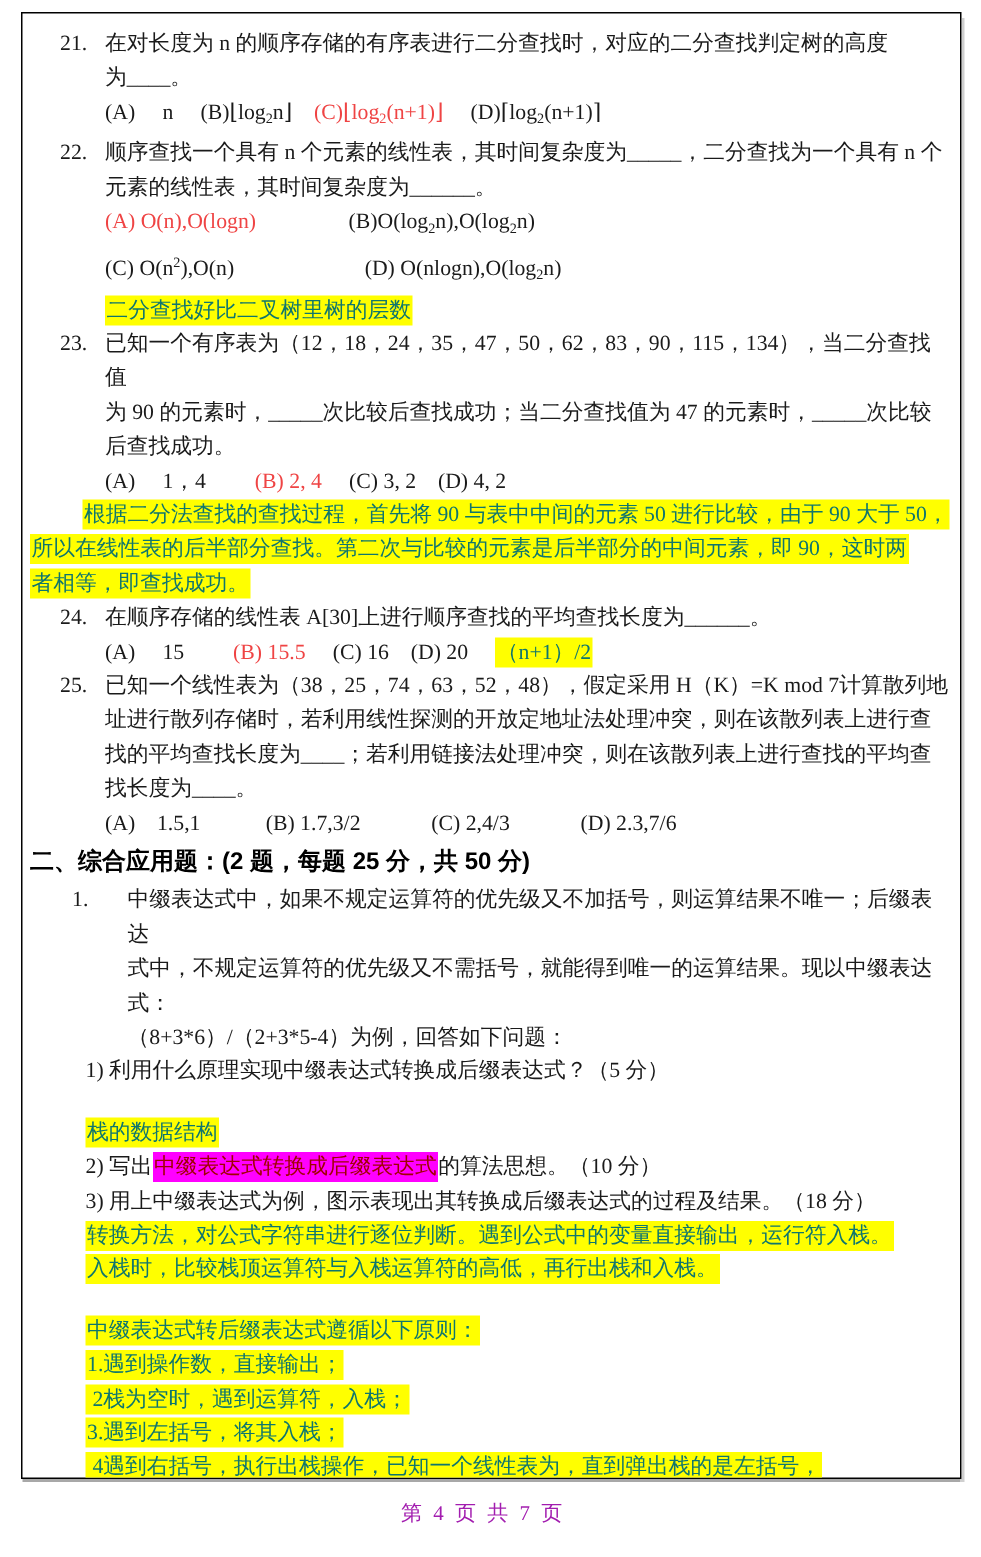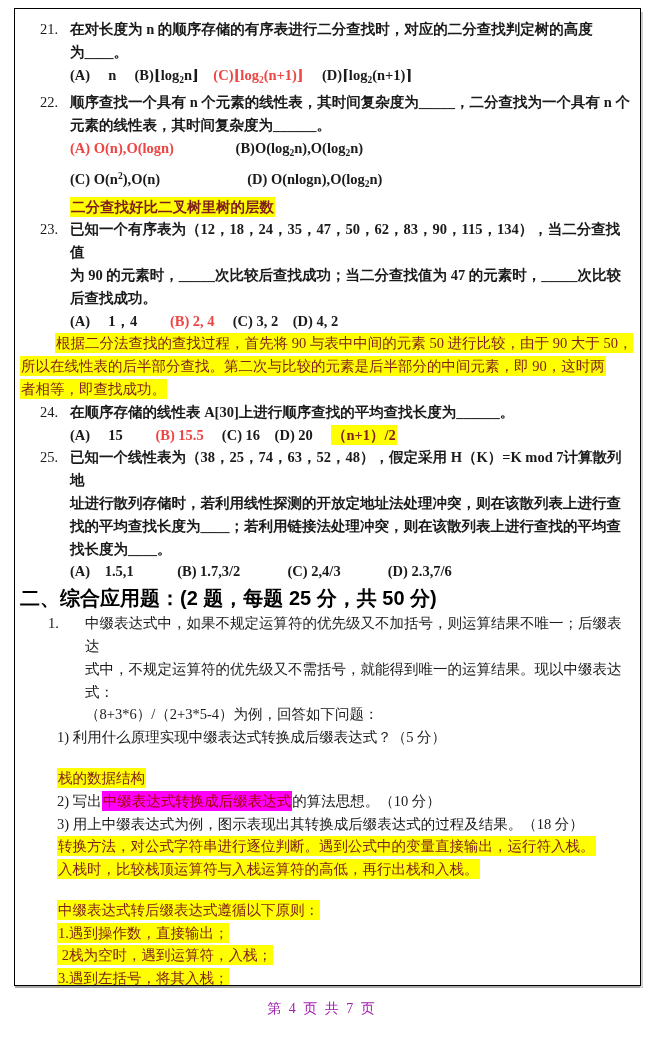--- a/index.html
+++ b/index.html
@@ -22,41 +22,41 @@
     box-sizing:content-box;
     overflow:hidden;
   }
   .line{
     line-height:22.8px;
     white-space:pre-wrap;
   }
   
   .q1{display:flex;padding-left:25px;padding-right:8px;}
   .q1 > .num{flex:none;width:30px;}
-  .q1 > .body{flex:1;min-width:0;font-weight:bold;}
+  .q1 > .body{flex:1;min-width:0;}
   
   .q2{display:flex;padding-left:33px;padding-right:8px;}
   .q2 > .num{flex:none;width:37px;}
   .q2 > .body{flex:1;min-width:0;}
   
   .expl{padding-left:5px;padding-right:1px;}
   .expl .line:first-child{text-indent:35px;}
   
   .sub{padding-left:42px;padding-right:6px;}
   
   .sec{padding-left:5px;margin:3px 0 2px 0;}
   .sec .line{
     font-family:"Liberation Sans","DejaVu Sans",sans-serif;
-    font-weight:bold;font-size:20px;line-height:24px;color:#000;
+    font-weight:bold;font-size:16px;line-height:24px;color:#000;
   }
   .blank{height:18px;}
   .num{line-height:22.8px;}
   
   .red{color:#ef4444;}
-  .hl-y{background:#ffff00;color:#7f1d1d;padding:2px 1px;}
+  .hl-y{background:#ffff00;color:#0f766e;padding:2px 1px;}
   .hl-m{background:#ff00ff;color:#a00000;padding:2px 1px;text-align:center;}
   .sub-script{font-size:9.5px;vertical-align:-3px;}
   .sup-script{font-size:9.5px;vertical-align:5px;}
   .footer{
     position:absolute;left:0;right:0;top:1000px;
     text-align:center;font-size:14px;color:#a21caf;
     letter-spacing:2px;
   }
 </style>
 </head>

